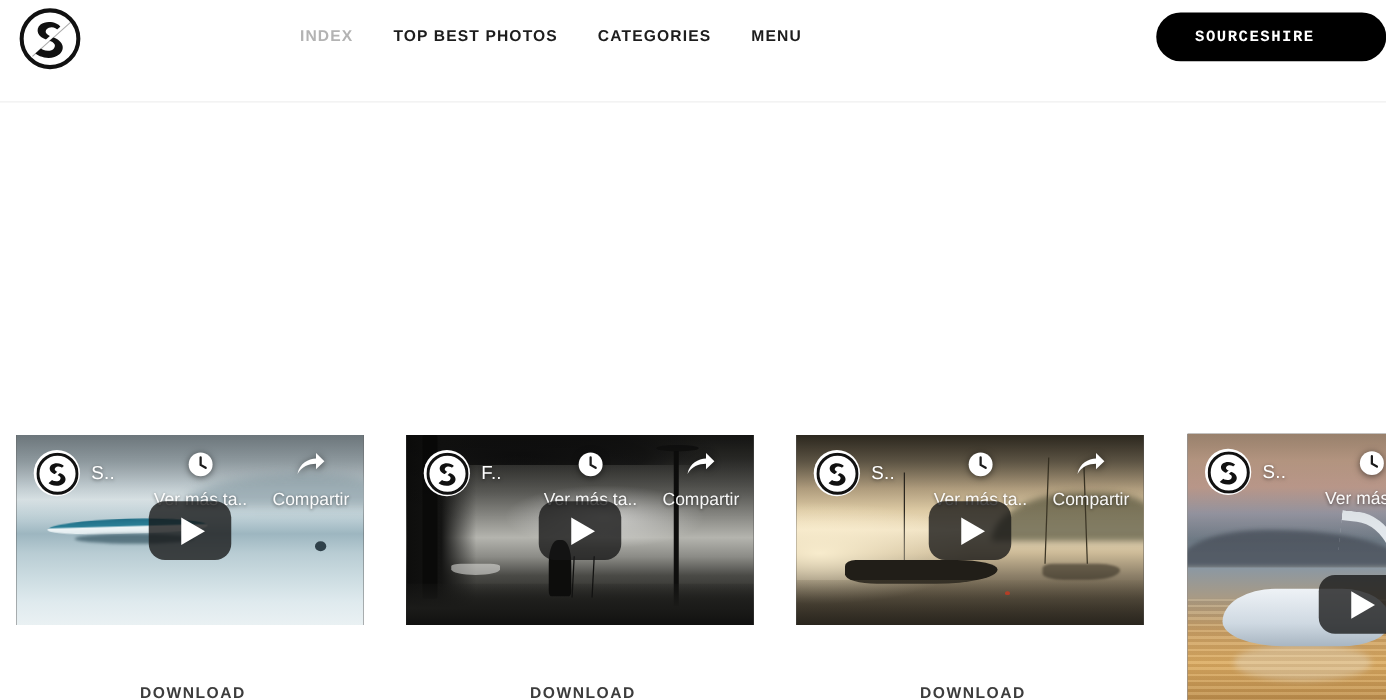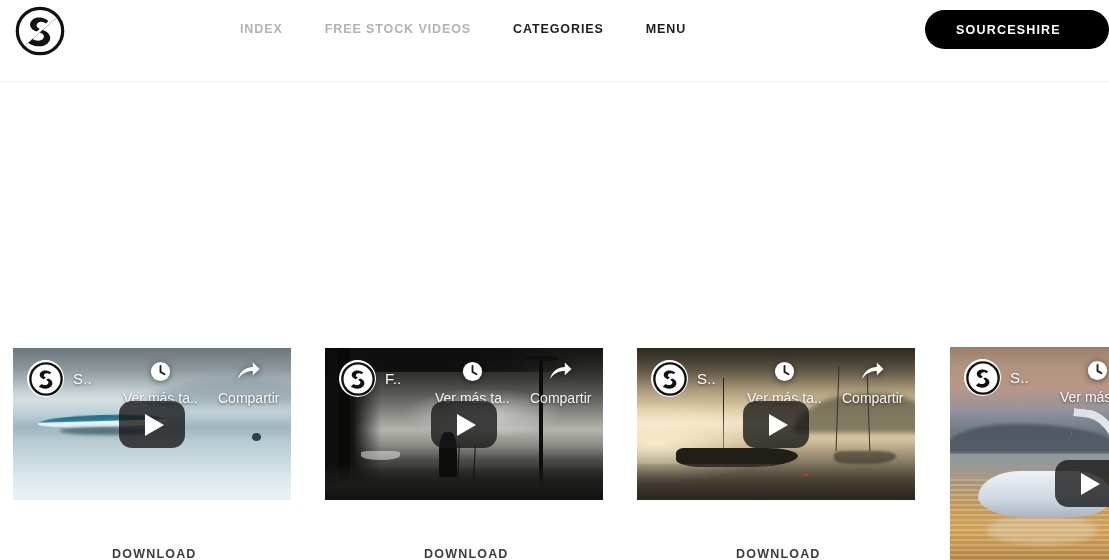--- a/index.html
+++ b/index.html
@@ -43,21 +43,21 @@
     justify-content: center;
   }
   .logo-wrap svg { display: block; }
 
   .main-nav {
     position: absolute;
     left: 240px;
     top: 21px;
     display: flex;
     align-items: center;
-    gap: 10px;
+    gap: 0;
     white-space: nowrap;
   }
   .nav-item {
     font-size: 12.5px;
     font-weight: 700;
     letter-spacing: 0.9px;
     color: #1d1d1d;
     text-transform: uppercase;
     text-decoration: none;
     padding: 0 16px;
@@ -82,21 +82,21 @@
     padding-left: 31px;
     cursor: pointer;
     border: none;
   }
   .brand-pill-label {
     color: #ffffff;
     font-size: 12.5px;
     font-weight: 700;
     letter-spacing: 1.2px;
     text-transform: uppercase;
-    font-family: Liberation Sans, sans-serif;
+    font-family: Liberation Mono, monospace;
   }
 
   
   .content-area {
     position: absolute;
     top: 83px; left: 0;
     width: 1109px;
     height: 477px;
     background: #ffffff;
   }
@@ -456,21 +456,21 @@
                  C55 54, 60 58, 56 64 C52 70, 39 69, 34 62
                  L26 69 C33 79, 54 82, 64 73 C74 64, 68 52, 55 48
                  C46 45, 41 41, 45 36 C49 31, 59 32, 62 38 Z" fill="#111111"></path>
         <line x1="22" y1="74" x2="78" y2="24" stroke="#ffffff" stroke-width="5"></line>
         <line x1="24" y1="76" x2="80" y2="26" stroke="#111111" stroke-width="1.6" opacity=".35"></line>
       </svg>
     </a>
 
     <nav class="main-nav">
       <a class="nav-item muted">INDEX</a>
-      <a class="nav-item muted">FREE STOCK VIDEOS</a>
+      <a class="nav-item">TOP BEST PHOTOS</a>
       <a class="nav-item">CATEGORIES</a>
       <a class="nav-item">MENU</a>
     </nav>
 
     <button class="brand-pill">
       <span class="brand-pill-label">SOURCESHIRE</span>
     </button>
 
   </header>
 

